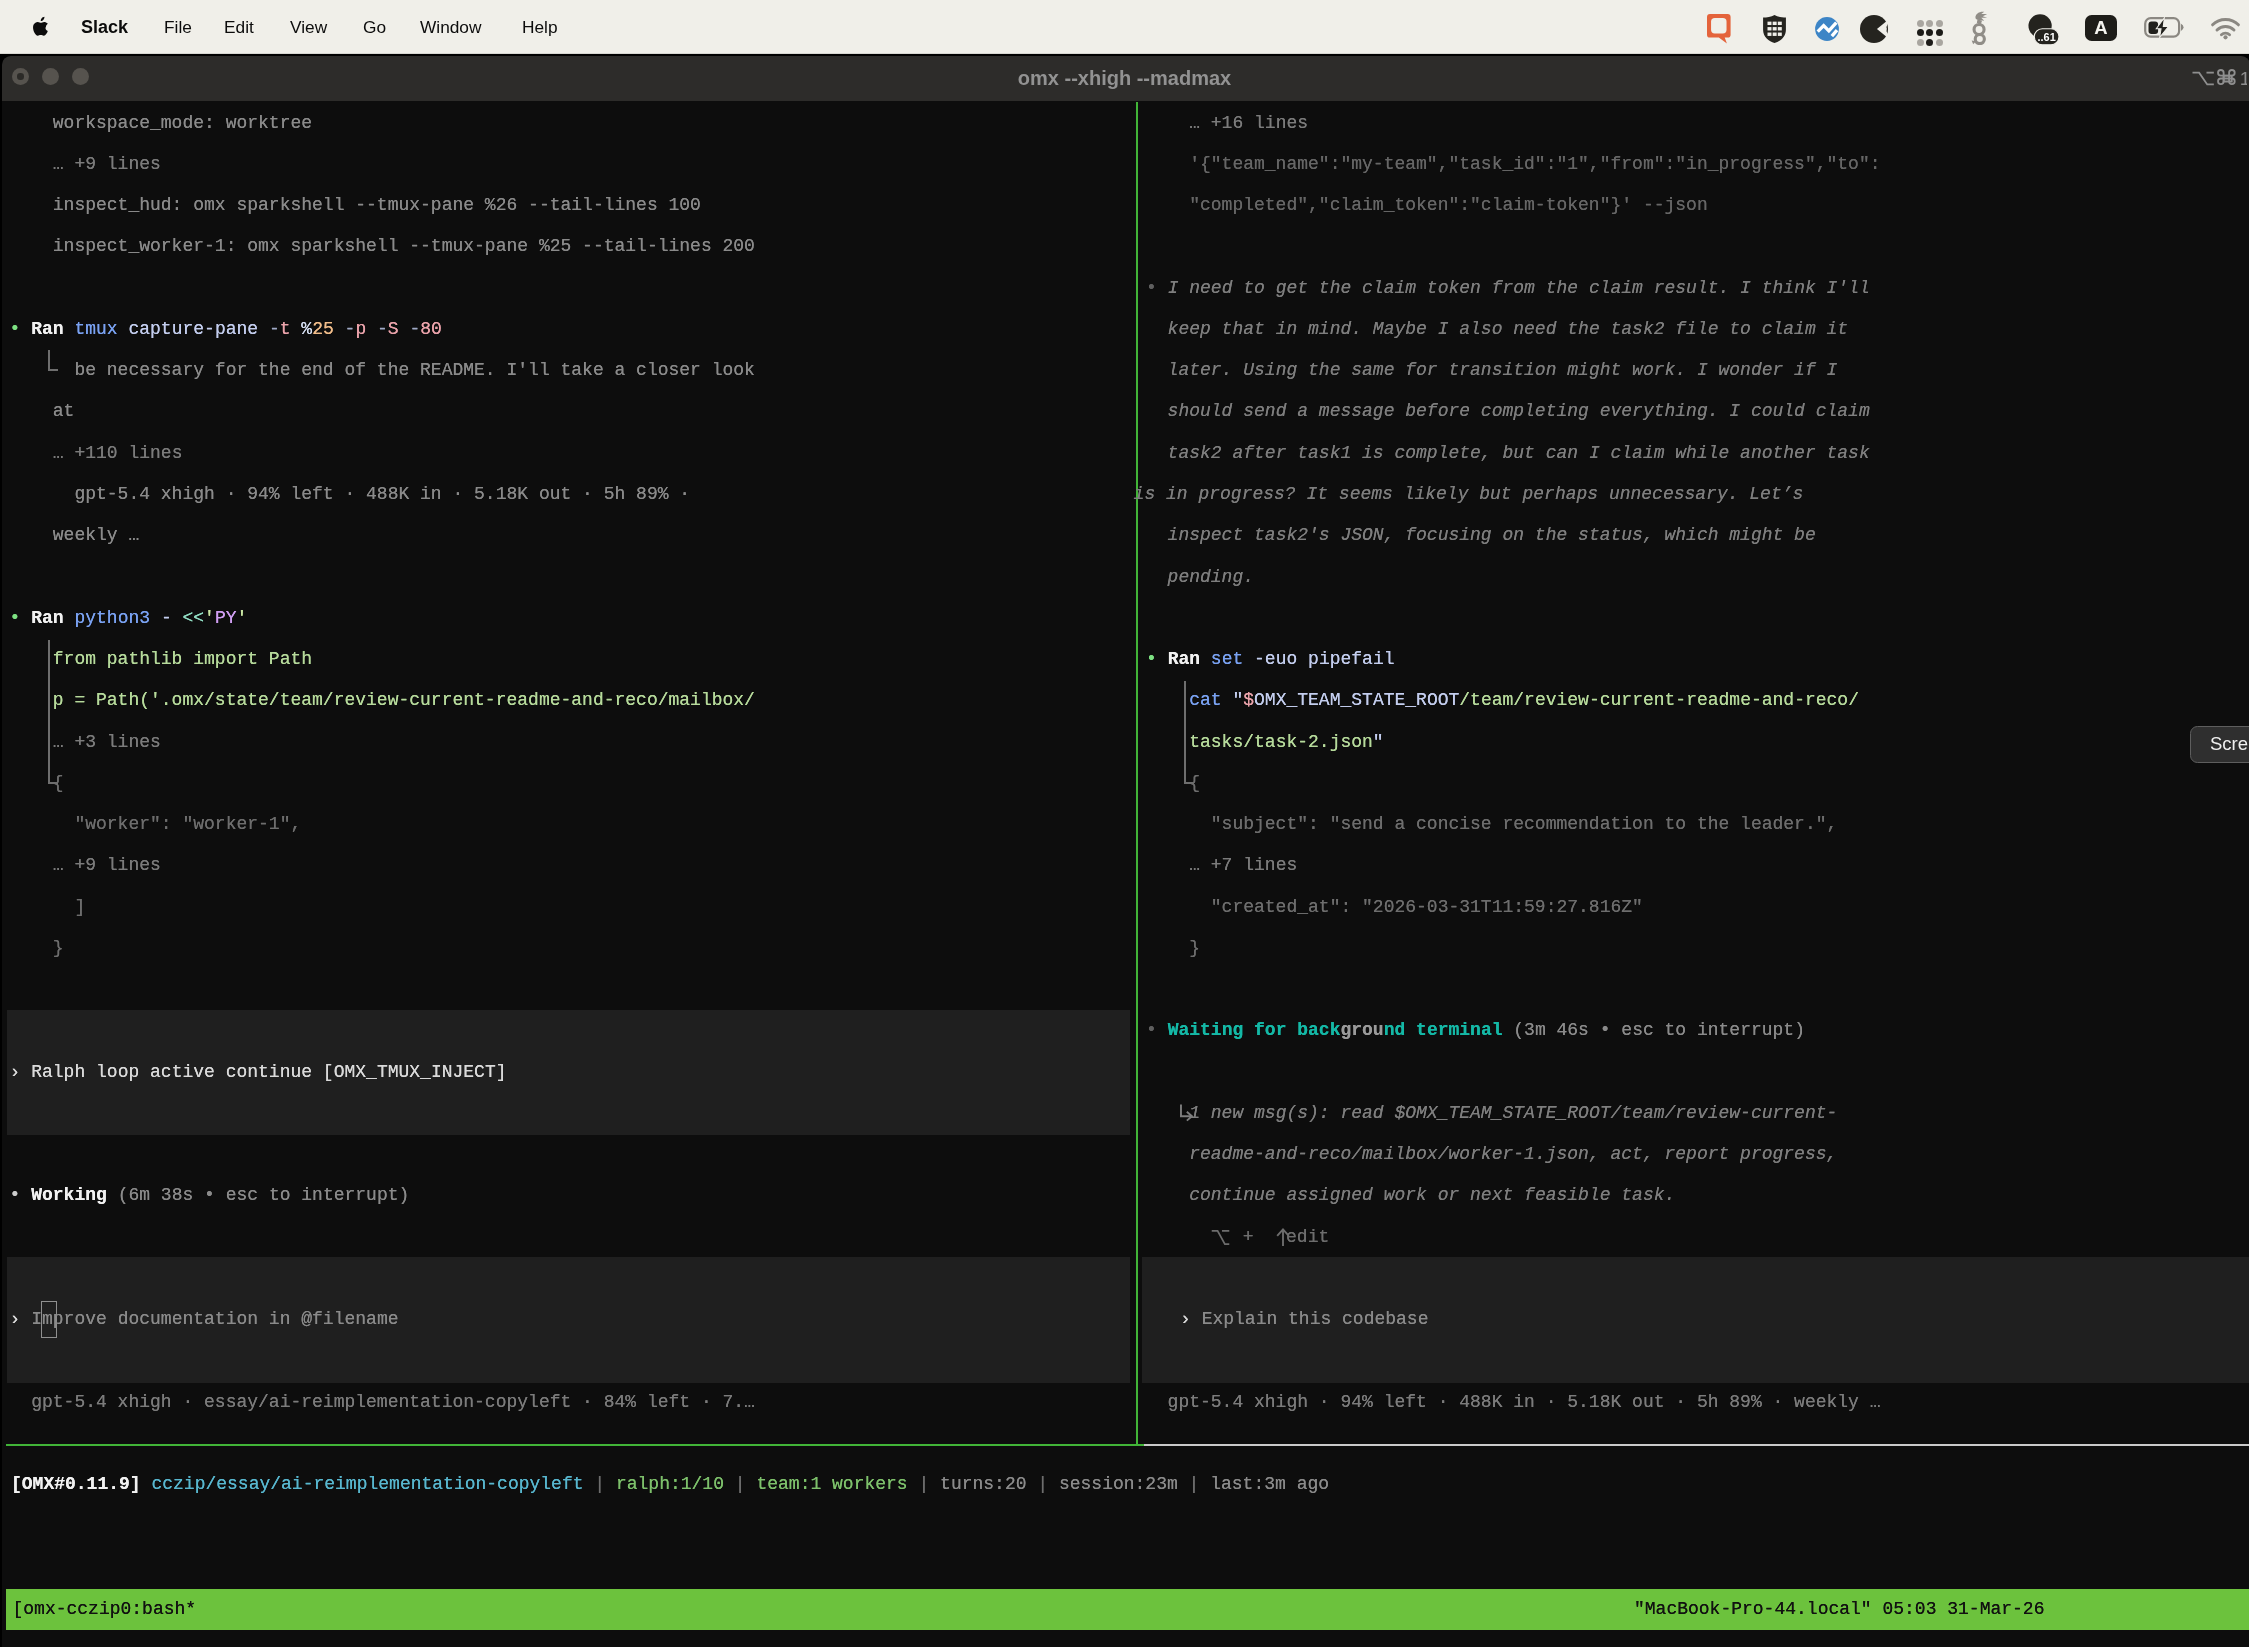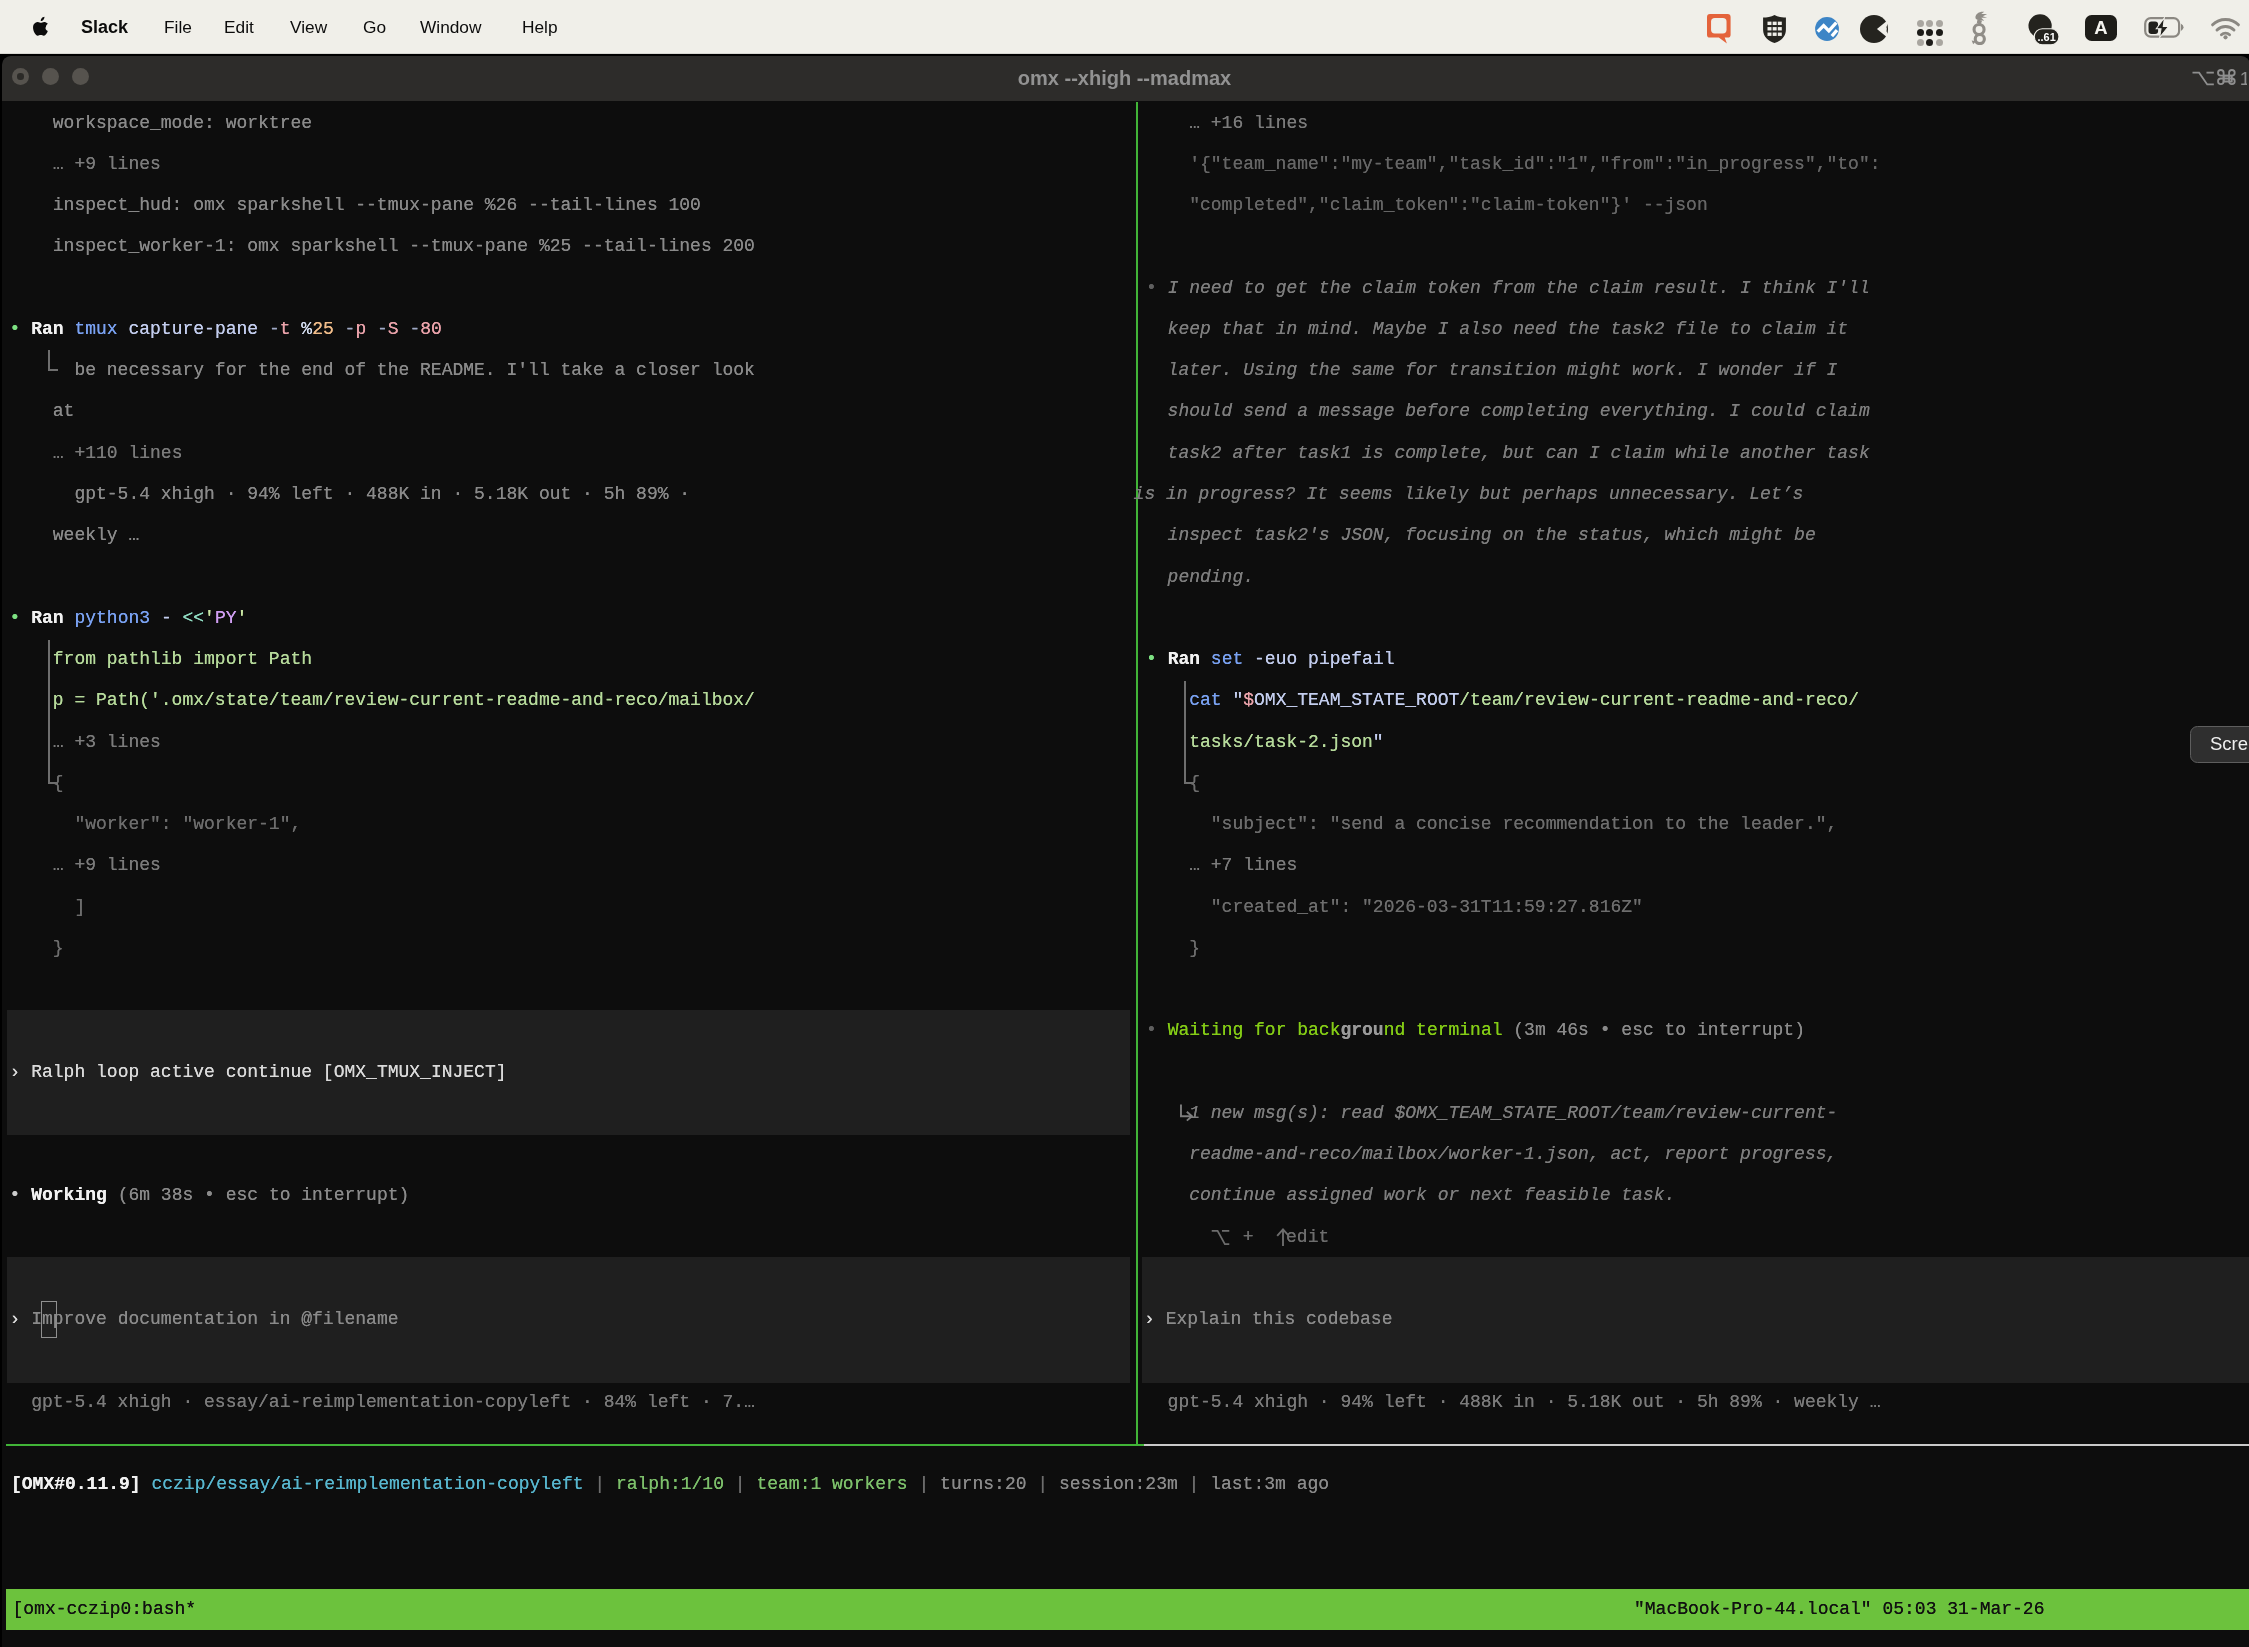--- a/index.html
+++ b/index.html
@@ -3,21 +3,21 @@
 *{margin:0;padding:0;box-sizing:border-box}
 html,body{width:2250px;height:1648px;overflow:hidden;background:#000}
 body{font-family:"Liberation Sans",sans-serif;position:relative}
 .row{position:absolute;white-space:pre;font-family:"Liberation Mono",monospace;font-size:18px;line-height:41px;height:41px;text-shadow:0 0 0.5px currentColor}
 .g{color:#8a8a8a}.d{color:#7b7b7b}.j{color:#6d6d6d}.j2{color:#666}
 .w{color:#f1f1f1;font-weight:bold}.b1{color:#dadada}
 .gb{color:#7de182}.bl{color:#7aa2f2}.pe{color:#c3cdee}.sa{color:#eba3ab}.fd{color:#9fa9c5}.pct{color:#d5def2}
 .or{color:#f1bd8a}.pg{color:#b6da9b}.se{color:#90ddc3}.vi{color:#d09ef2}
 .q{color:#c9e6a3}.cy{color:#58b7cf}.sg{color:#7dc06b}
 .it{color:#7e7e7e;font-style:italic}.tb{color:#5f5f5f}.wb{color:#ccc}
-.sh1{color:#84cc16;font-weight:normal}.sh2{color:#9a9a9a;font-weight:bold}
+.sh1{color:#14b8a6;font-weight:bold}.sh2{color:#9a9a9a;font-weight:bold}
 .k{color:#111}
 .ls{letter-spacing:0px}
 </style></head><body>
 <div style="position:absolute;left:0;top:0;width:2250px;height:54px;background:#f0efe9;border-bottom:0.7px solid #d8d7d1"></div>
 <div style="position:absolute;left:81px;top:16px;height:22px;line-height:22px;font-size:18px;color:#0c0c0c;font-weight:bold;">Slack</div>
 <div style="position:absolute;left:164px;top:16px;height:22px;line-height:22px;font-size:17.3px;color:#0c0c0c;">File</div>
 <div style="position:absolute;left:224px;top:16px;height:22px;line-height:22px;font-size:17.3px;color:#0c0c0c;">Edit</div>
 <div style="position:absolute;left:290px;top:16px;height:22px;line-height:22px;font-size:17.3px;color:#0c0c0c;">View</div>
 <div style="position:absolute;left:363px;top:16px;height:22px;line-height:22px;font-size:17.3px;color:#0c0c0c;">Go</div>
 <div style="position:absolute;left:420px;top:16px;height:22px;line-height:22px;font-size:17.3px;color:#0c0c0c;">Window</div>
@@ -161,21 +161,21 @@
 <div class="row" style="left:1146px;top:763px"><span class="j">    {</span></div>
 <div class="row" style="left:1146px;top:804px"><span class="j">      "subject": "send a concise recommendation to the leader.",</span></div>
 <div class="row" style="left:1146px;top:845px"><span class="g">    </span><span class="d">… +7 lines</span></div>
 <div class="row" style="left:1146px;top:887px"><span class="j">      "created_at": "2026-03-31T11:59:27.816Z"</span></div>
 <div class="row" style="left:1146px;top:928px"><span class="j">    }</span></div>
 <div class="row" style="left:1146px;top:1010px"><span class="tb">•</span> <span class="sh1">Waiting for back</span><span class="sh2">grou</span><span class="sh1">nd</span><span class="sh1"> terminal</span> <span class="g">(3m 46s • esc to interrupt)</span></div>
 <div class="row" style="left:1146px;top:1093px">    <span class="it">1 new msg(s): read $OMX_TEAM_STATE_ROOT/team/review-current-</span></div>
 <div class="row" style="left:1146px;top:1134px">    <span class="it">readme-and-reco/mailbox/worker-1.json, act, report progress,</span></div>
 <div class="row" style="left:1146px;top:1175px">    <span class="it">continue assigned work or next feasible task.</span></div>
 <div class="row" style="left:1178px;top:1217px"><span class="j">      + </span><span class="j">  edit</span></div>
-<div class="row" style="left:1144px;top:1299px"><span class="b1">›</span> <span class="g">Explain this codebase</span></div>
+<div class="row" style="left:1180px;top:1299px"><span class="b1">›</span> <span class="g">Explain this codebase</span></div>
 <div class="row" style="left:1146px;top:1382px"><span class="d">  gpt-5.4 xhigh · 94% left · 488K in · 5.18K out · 5h 89% · weekly …</span></div>
 <div class="row" style="left:11px;top:1464px"><span class="w">[OMX#0.11.9]</span> <span class="cy">cczip/essay/ai-reimplementation-copyleft</span> <span class="j">|</span> <span class="sg">ralph:1/10</span> <span class="j">|</span> <span class="sg">team:1 workers</span> <span class="j">|</span> <span class="g">turns:20</span> <span class="j">|</span> <span class="g">session:23m</span> <span class="j">|</span> <span class="g">last:3m ago</span></div>
 <svg style="position:absolute;left:1178px;top:1103px" width="17.7" height="22" viewBox="0 0 24 30">
 <g stroke="#7e7e7e" stroke-width="2.6" fill="none">
       <path d="M4 2 v16 h14"></path>
       <path d="M12 12 l7 6 l-7 6"></path>
     </g>
   </svg>
 <svg style="position:absolute;left:1211px;top:1228px" width="19" height="19" viewBox="0 0 26 26">
 <g stroke="#6d6d6d" stroke-width="2.4" fill="none">

